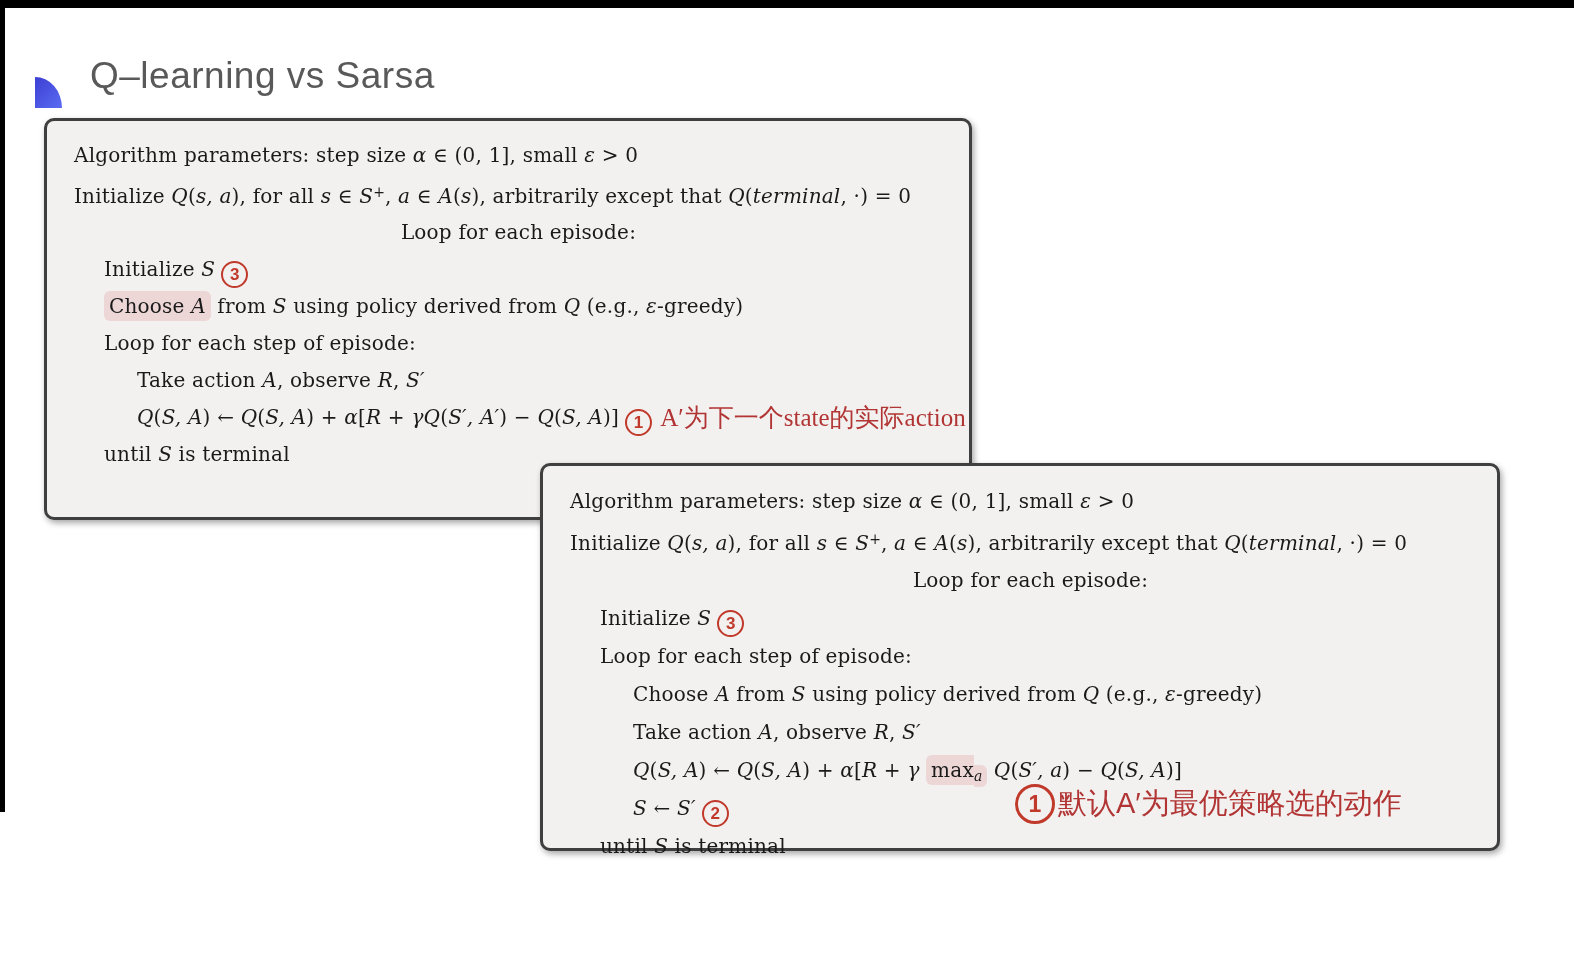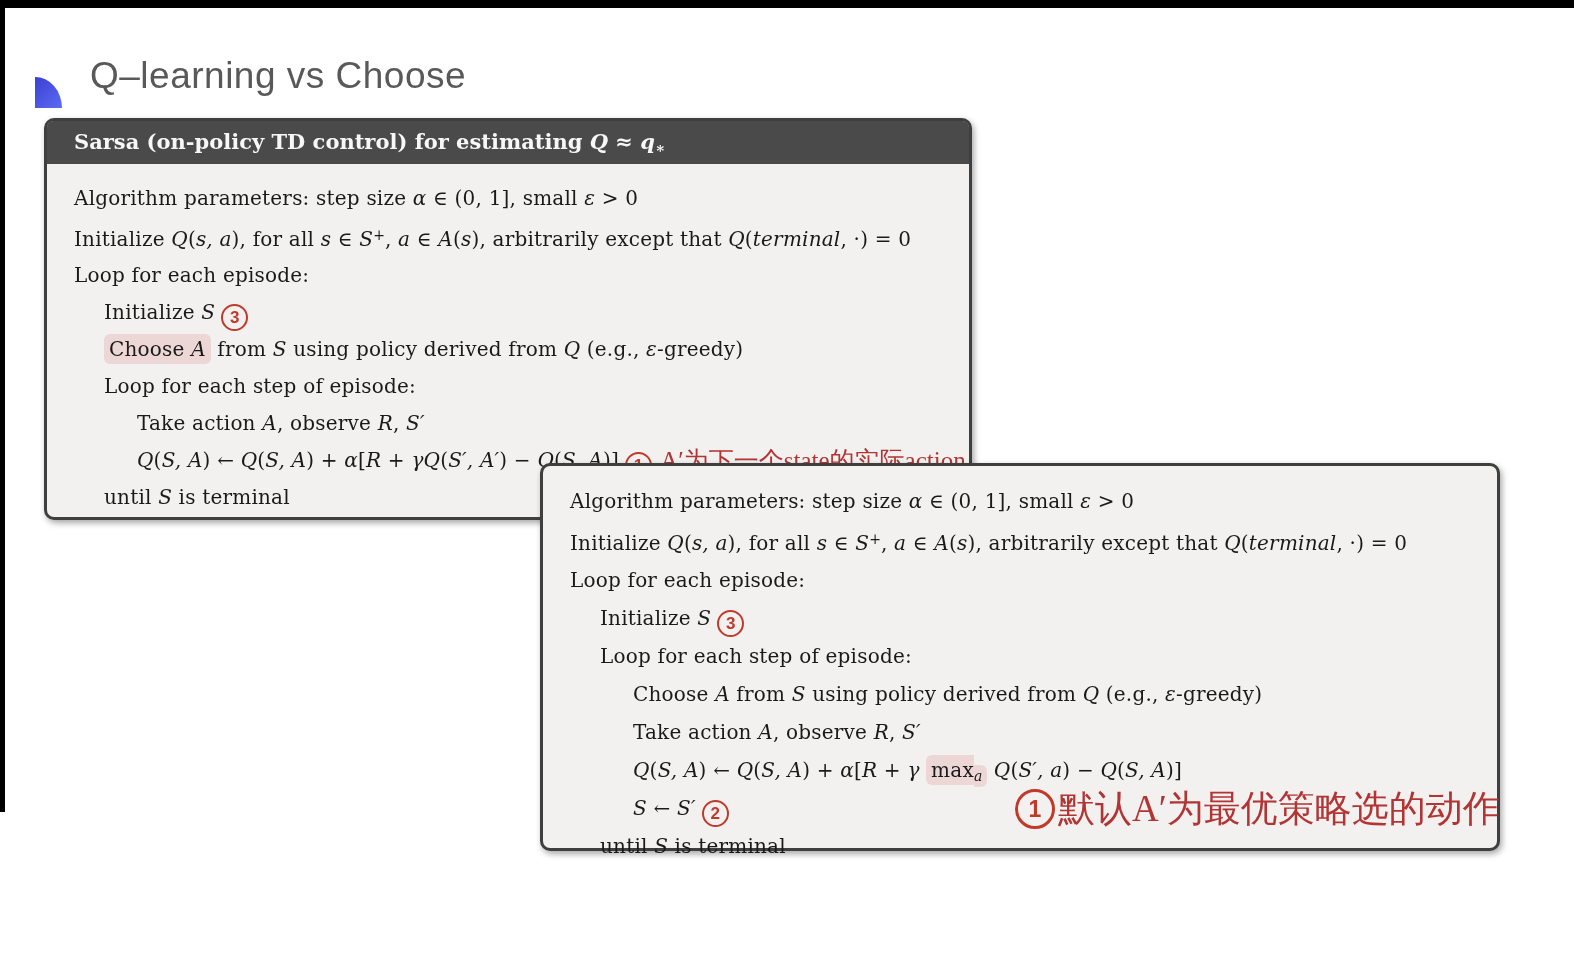--- a/index.html
+++ b/index.html
@@ -45,21 +45,21 @@
     padding:8px 10px 8px 27px;border-radius:6px 6px 0 0;white-space:nowrap;
   }
   .algo-body{
     padding:12px 6px 0 27px;font-size:20px;color:var(--text_dark);letter-spacing:0.2px;
   }
   .line{height:29px;line-height:29px;white-space:nowrap;margin-top:8px;}
   .qlearn .line{height:30px;line-height:30px;}
   .ind0{padding-left:0;}
   .ind1{padding-left:30px;}
   .ind2{padding-left:63px;}
-  .gap{margin-top:11px;}
+  .gap{margin-top:11px;text-align:center;}
   .m{font-style:italic;}
   .sup{vertical-align:0.45em;font-size:0.7em;letter-spacing:0;}
   .sub{vertical-align:-0.25em;font-size:0.7em;letter-spacing:0;}
   .hl{background:var(--highlight_pink);padding-top:3px;padding-bottom:3px;}
   .hs{border-top-left-radius:6px;border-bottom-left-radius:6px;padding-left:5px;}
   .he{border-top-right-radius:6px;border-bottom-right-radius:6px;padding-right:5px;}
   .circ{
     display:inline-block;min-width:23px;height:23px;line-height:23px;text-align:center;
     border:2.5px solid var(--circle_red);border-radius:50%;
     color:var(--circle_red);font-family:"Liberation Sans","DejaVu Sans",sans-serif;
@@ -76,34 +76,33 @@
     display:flex;align-items:center;gap:3px;white-space:nowrap;
   }
   .big-circ{
     display:inline-block;width:34px;height:34px;line-height:34px;text-align:center;
     border:3px solid var(--circle_red);border-radius:50%;
     color:var(--circle_red);font-family:"Liberation Sans","DejaVu Sans",sans-serif;
     font-size:23px;font-weight:bold;
   }
   .big-red{
     color:var(--annotation_red);
-    font-family:Liberation Serif, serif;
-    font-size:37px;
+    font-family:Liberation Sans, sans-serif;
+    font-size:29px;
   }
 </style>
 </head>
 <body>
 
 <div class="top-bar"></div>
 <div class="left-bar"></div>
 <div class="corner-shape"></div>
-<h1 class="slide-title">Q–learning vs Choose</h1>
+<h1 class="slide-title">Q–learning vs Sarsa</h1>
 
 <section class="algo-box sarsa">
-  <div class="algo-header"><span class="r">Sarsa (on-policy TD control) for estimating </span><span class="m">Q</span><span class="r"> ≈ </span><span class="m">q</span><span class="sub">∗</span></div>
   <div class="algo-body">
       <div class="line ind0"><span class="r">Algorithm parameters: step size </span><span class="m">α</span><span class="r"> ∈ (0, 1], small </span><span class="m">ε</span><span class="r"> &gt; 0</span></div>
       <div class="line ind0"><span class="r">Initialize </span><span class="m">Q</span><span class="r">(</span><span class="m">s, a</span><span class="r">), for all </span><span class="m">s</span><span class="r"> ∈ </span><span class="m">S</span><span class="sup">+</span><span class="r">, </span><span class="m">a</span><span class="r"> ∈ </span><span class="m">A</span><span class="r">(</span><span class="m">s</span><span class="r">), arbitrarily except that </span><span class="m">Q</span><span class="r">(</span><span class="m">terminal</span><span class="r">, ·) = 0</span></div>
       <div class="line ind0 gap"><span class="r">Loop for each episode:</span></div>
       <div class="line ind1"><span class="r">Initialize </span><span class="m">S</span><span class="circ">3</span></div>
       <div class="line ind1"><span class="hl hs">Choose </span><span class="hl he m">A</span><span class="r"> from </span><span class="m">S</span><span class="r"> using policy derived from </span><span class="m">Q</span><span class="r"> (e.g., </span><span class="m">ε</span><span class="r">-greedy)</span></div>
       <div class="line ind1"><span class="r">Loop for each step of episode:</span></div>
       <div class="line ind2"><span class="r">Take action </span><span class="m">A</span><span class="r">, observe </span><span class="m">R</span><span class="r">, </span><span class="m">S′</span></div>
       <div class="line ind2"><span class="m">Q</span><span class="r">(</span><span class="m">S, A</span><span class="r">) ← </span><span class="m">Q</span><span class="r">(</span><span class="m">S, A</span><span class="r">) + </span><span class="m">α</span><span class="r">[</span><span class="m">R</span><span class="r"> + </span><span class="m">γQ</span><span class="r">(</span><span class="m">S′, A′</span><span class="r">) − </span><span class="m">Q</span><span class="r">(</span><span class="m">S, A</span><span class="r">)]</span><span class="circ">1</span><span class="red"> A′为下一个state的实际action</span></div>
       <div class="line ind1"><span class="r">until </span><span class="m">S</span><span class="r"> is terminal</span></div>

